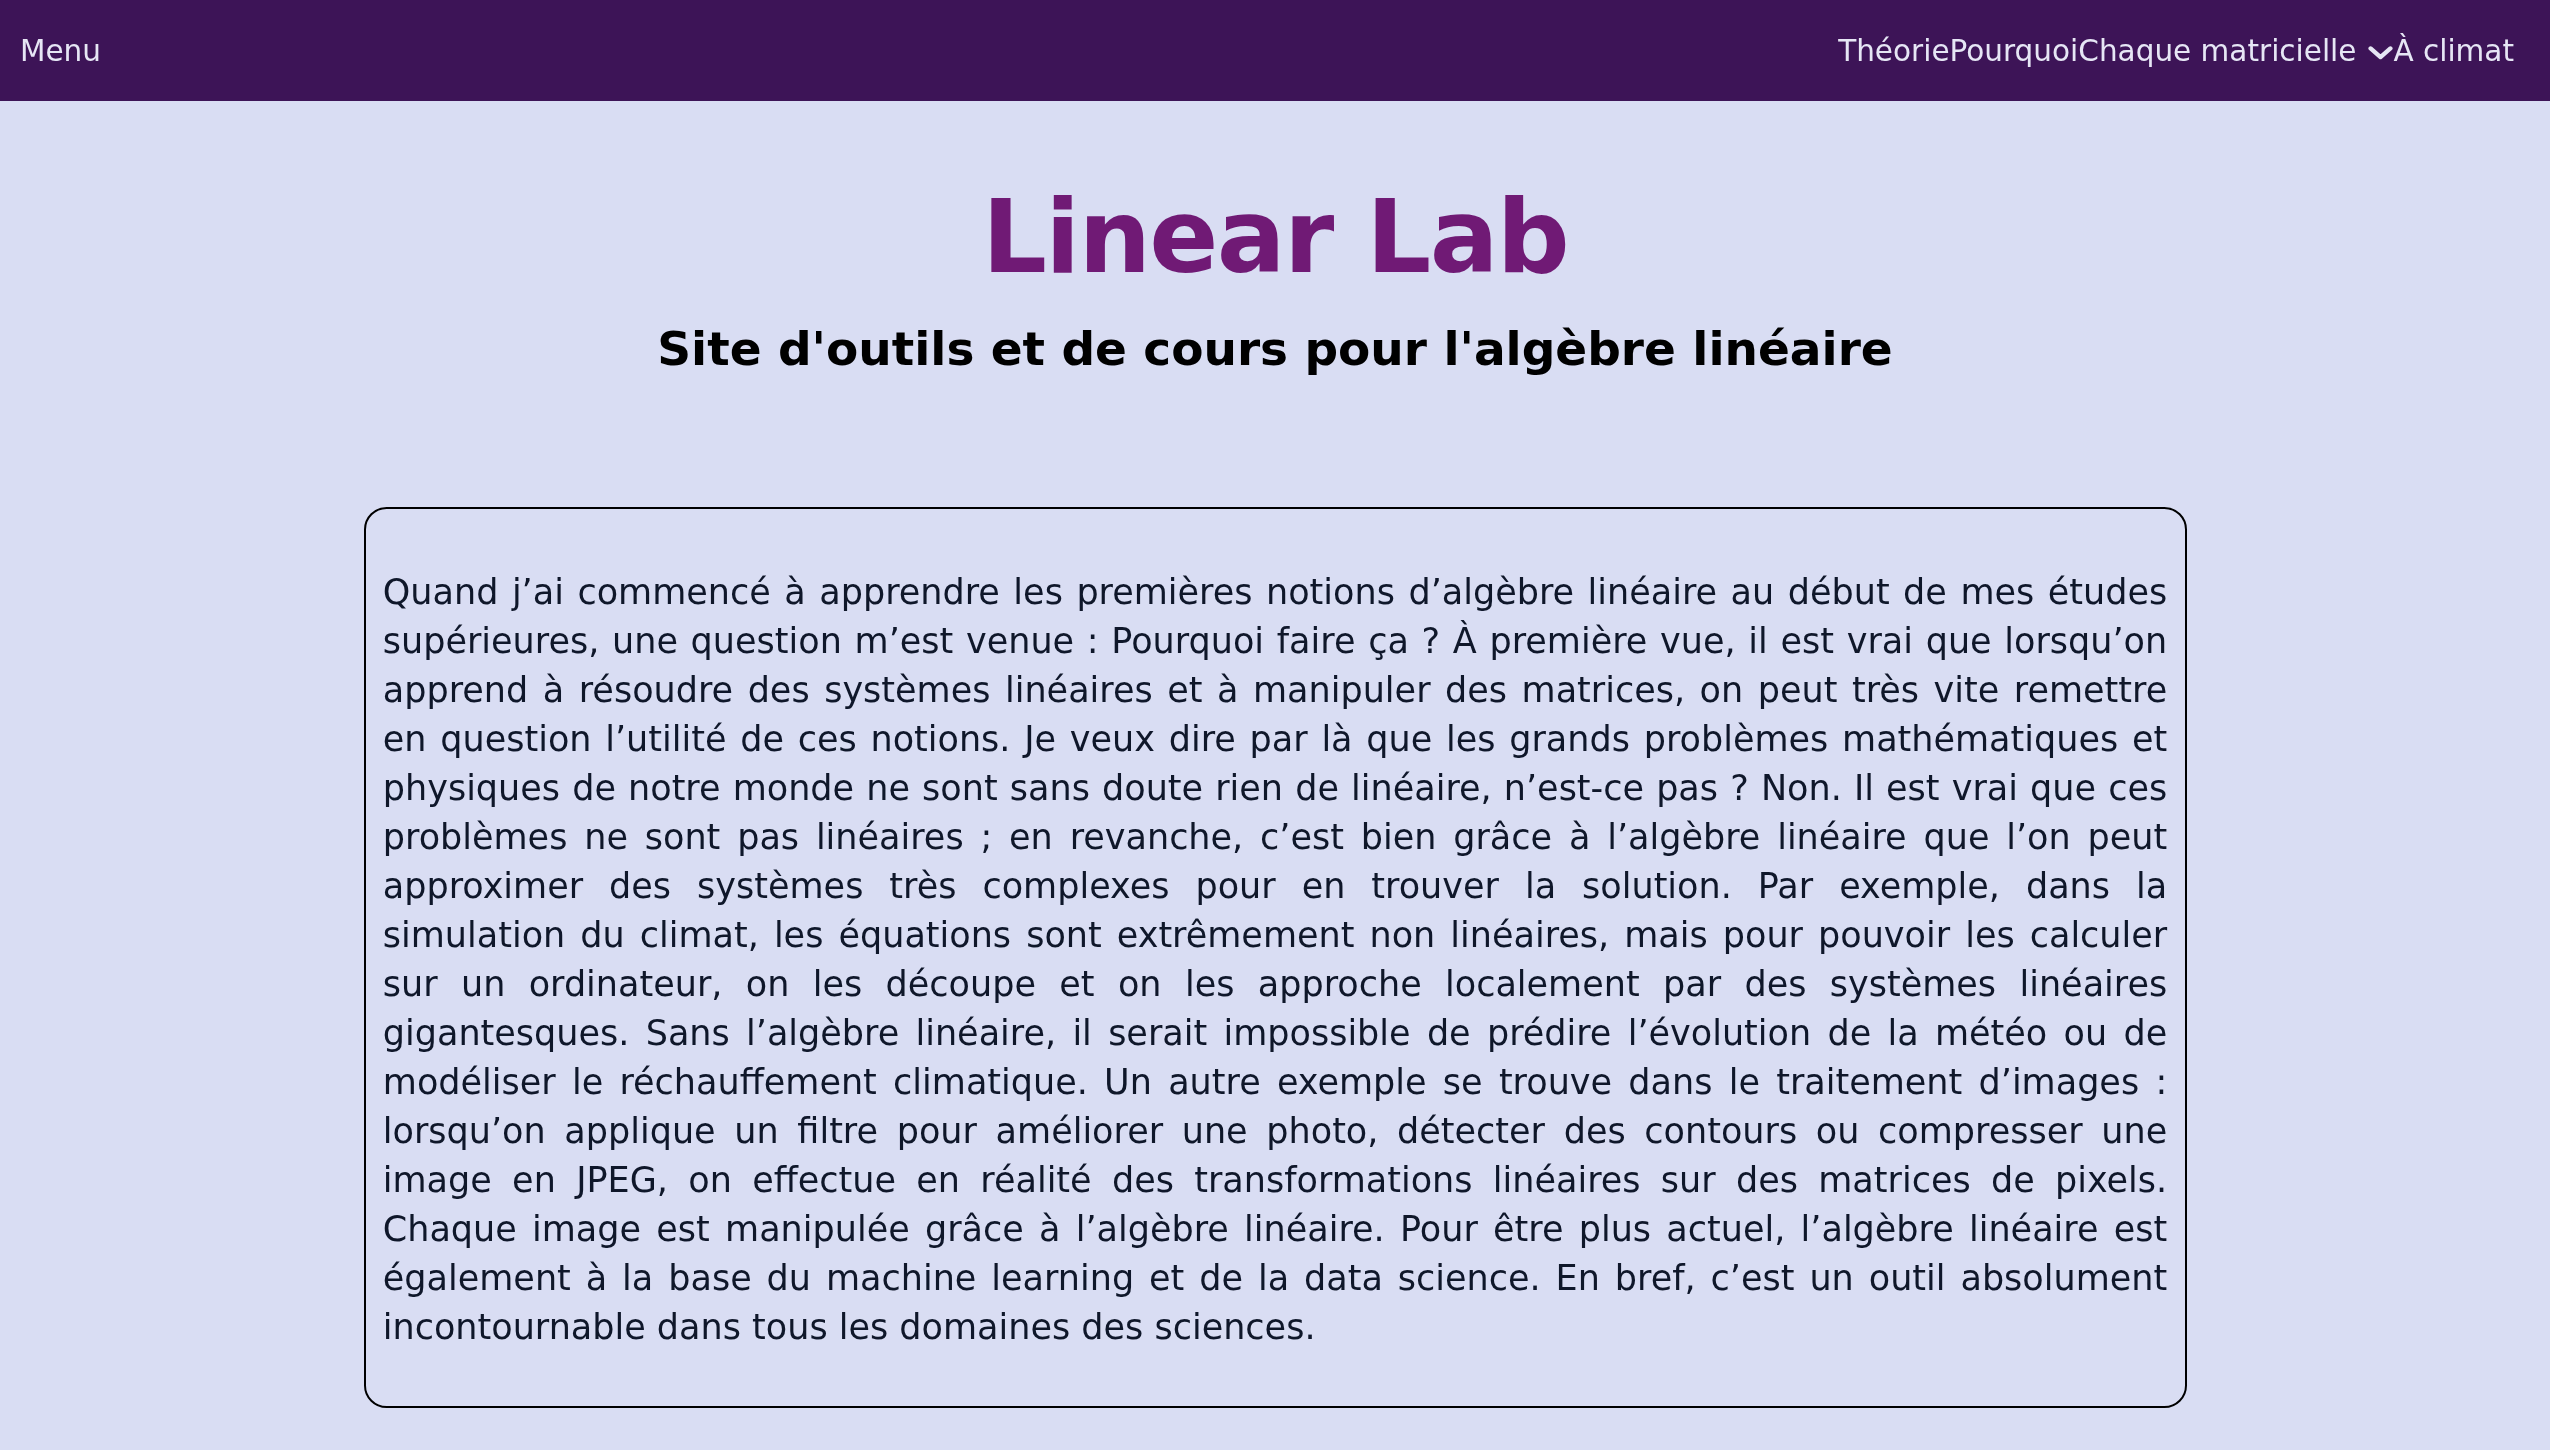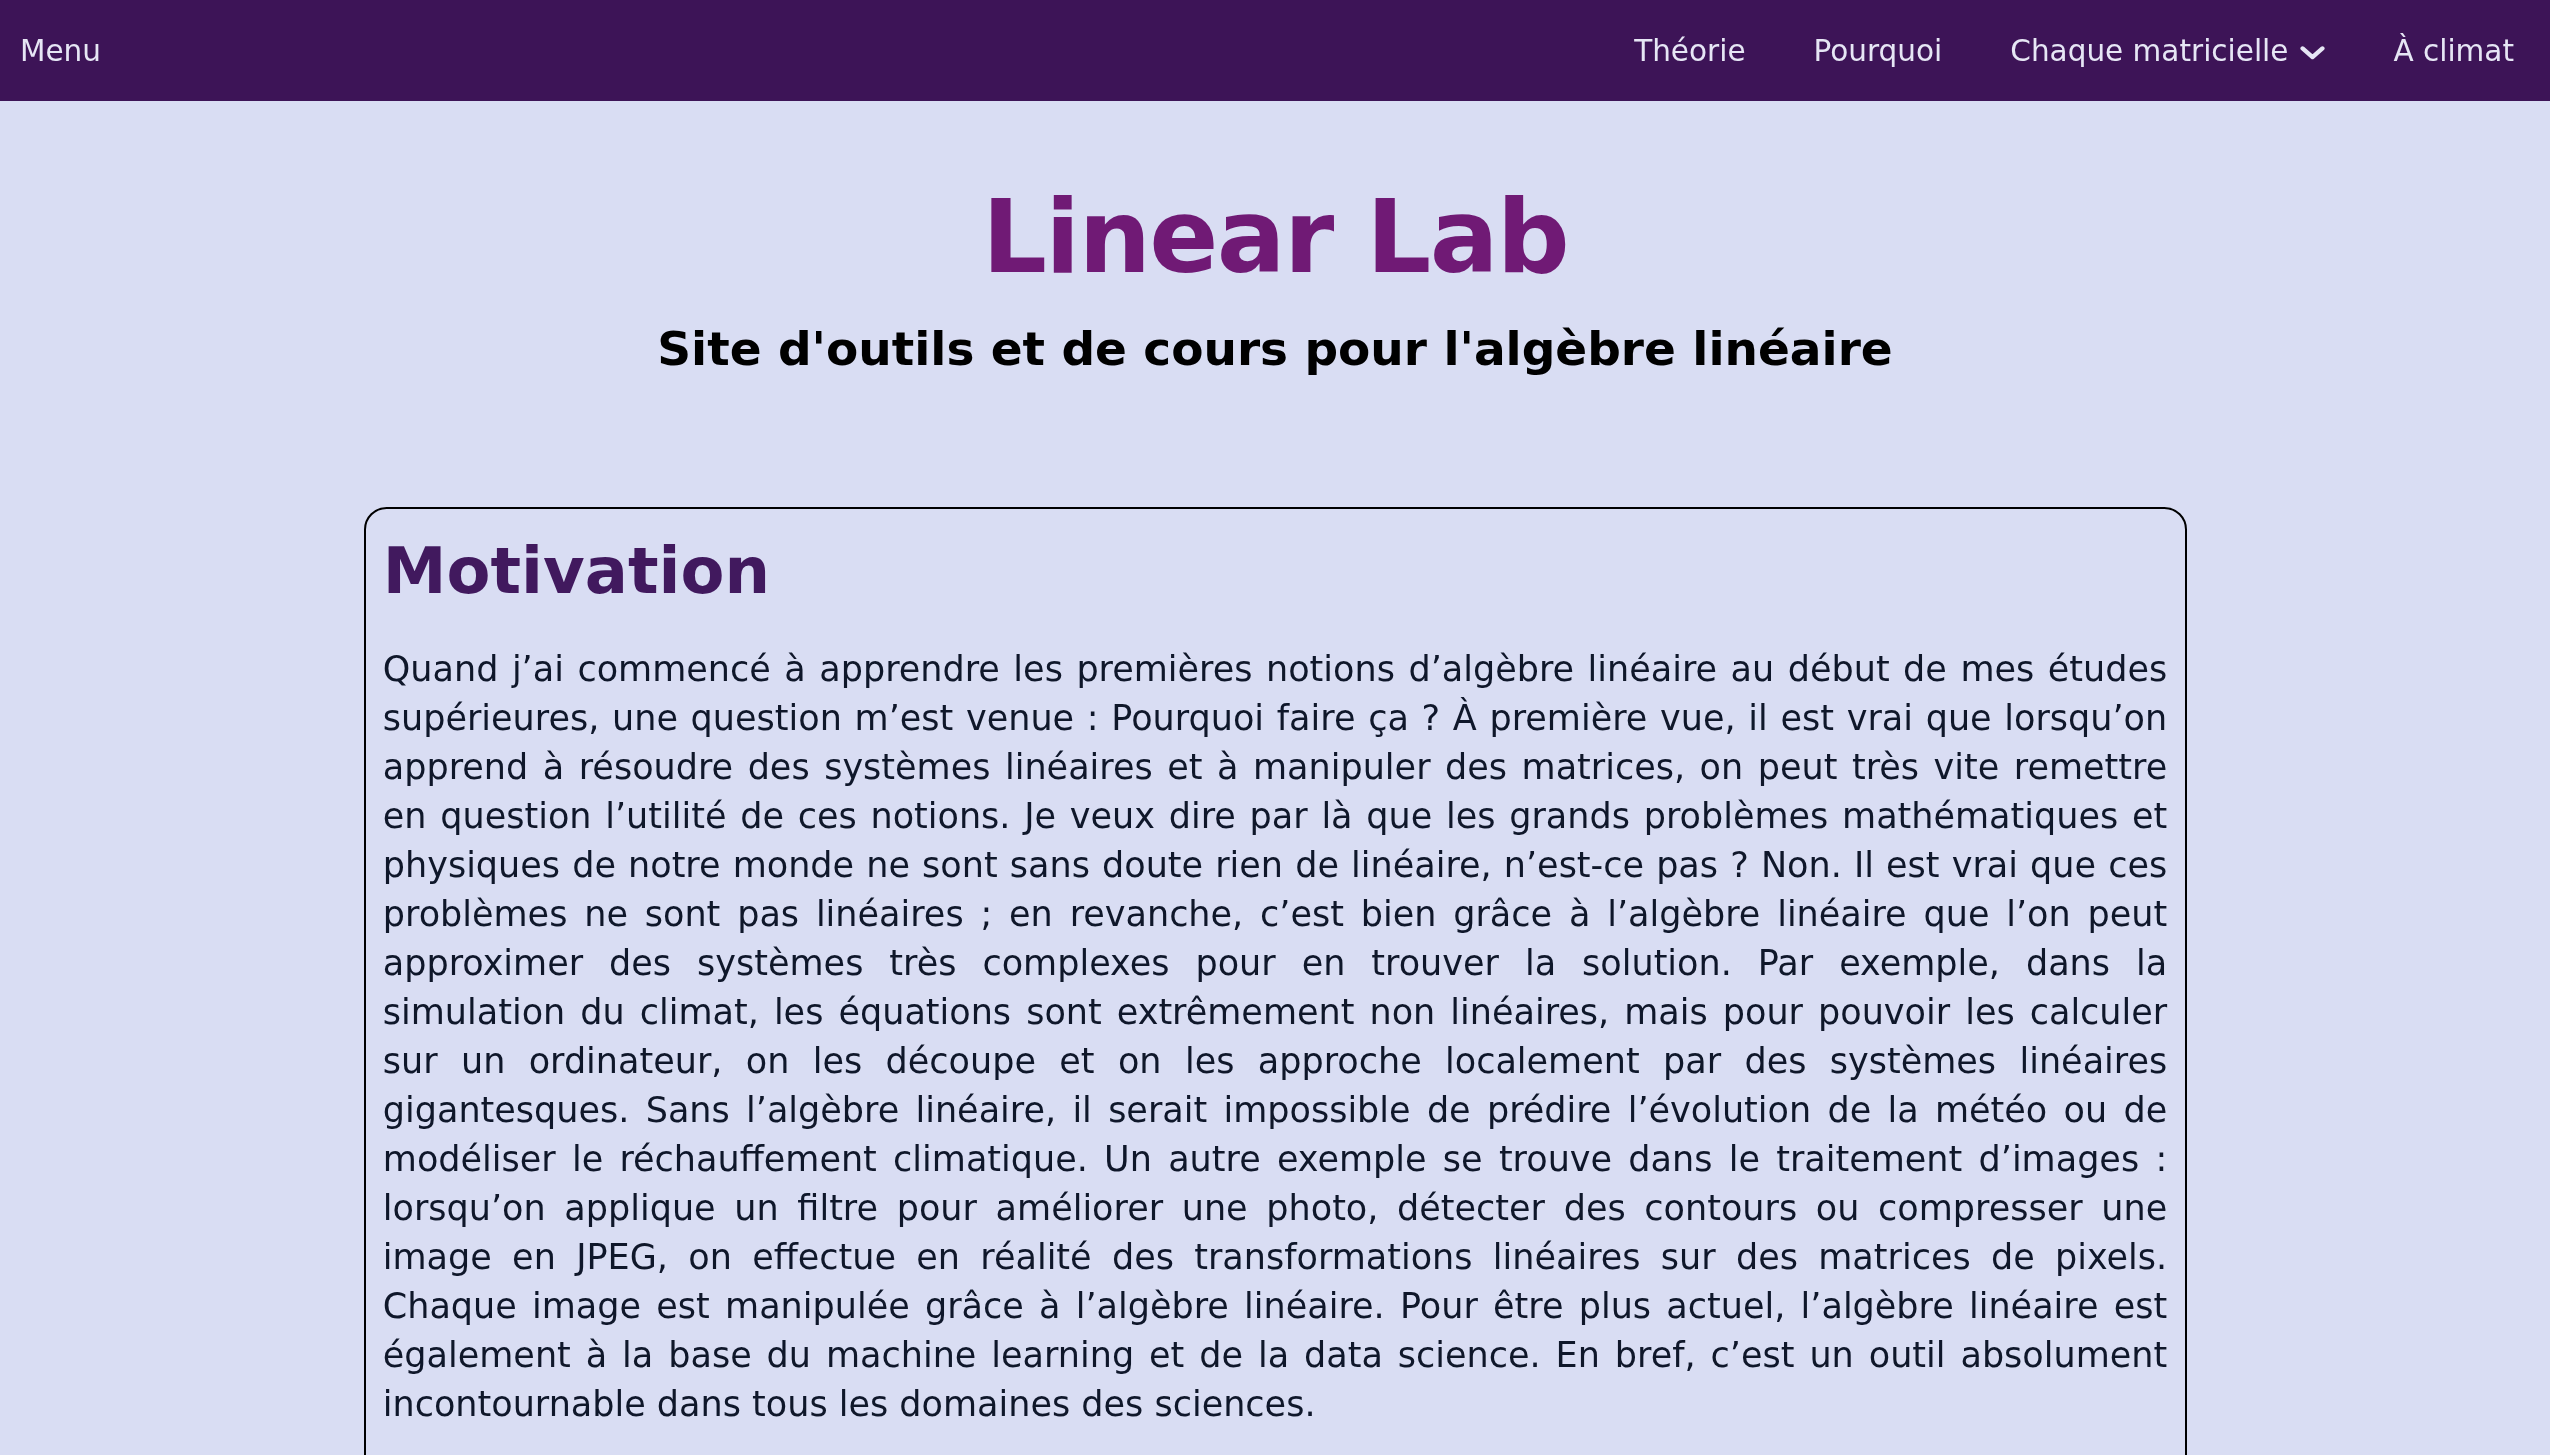--- a/index.html
+++ b/index.html
@@ -32,21 +32,20 @@
     font-size: 29.5px;
     cursor: pointer;
     background: none;
     border: none;
     font-family: inherit;
     padding: 0;
   }
   .nav-links {
     display: flex;
     align-items: center;
-    gap: 68px;
   }
   .nav-link {
     color: #e6e6f5;
     font-size: 29.5px;
     text-decoration: none;
     display: flex;
     align-items: center;
     gap: 12px;
     cursor: pointer;
     white-space: nowrap;
@@ -130,18 +129,17 @@
       </a>
     </div>
   </nav>
 
   <header class="hero">
     <h1 class="hero-title">Linear Lab</h1>
     <h2 class="hero-subtitle">Site d'outils et de cours pour l'algèbre linéaire</h2>
   </header>
 
   <section class="card">
-    <h3 class="card-heading">Motivation</h3>
     <p class="card-body">Quand j’ai commencé à apprendre les premières notions d’algèbre linéaire au début de mes études supérieures, une question m’est venue : Pourquoi faire ça ? À première vue, il est vrai que lorsqu’on apprend à résoudre des systèmes linéaires et à manipuler des matrices, on peut très vite remettre en question l’utilité de ces notions. Je veux dire par là que les grands problèmes mathématiques et physiques de notre monde ne sont sans doute rien de linéaire, n’est-ce pas ? Non. Il est vrai que ces problèmes ne sont pas linéaires ; en revanche, c’est bien grâce à l’algèbre linéaire que l’on peut approximer des systèmes très complexes pour en trouver la solution. Par exemple, dans la simulation du climat, les équations sont extrêmement non linéaires, mais pour pouvoir les calculer sur un ordinateur, on les découpe et on les approche localement par des systèmes linéaires gigantesques. Sans l’algèbre linéaire, il serait impossible de prédire l’évolution de la météo ou de modéliser le réchauffement climatique. Un autre exemple se trouve dans le traitement d’images : lorsqu’on applique un filtre pour améliorer une photo, détecter des contours ou compresser une image en JPEG, on effectue en réalité des transformations linéaires sur des matrices de pixels. Chaque image est manipulée grâce à l’algèbre linéaire. Pour être plus actuel, l’algèbre linéaire est également à la base du machine learning et de la data science. En bref, c’est un outil absolument incontournable dans tous les domaines des sciences.</p>
   </section>
 
 </div>
 
 
 </body></html>

